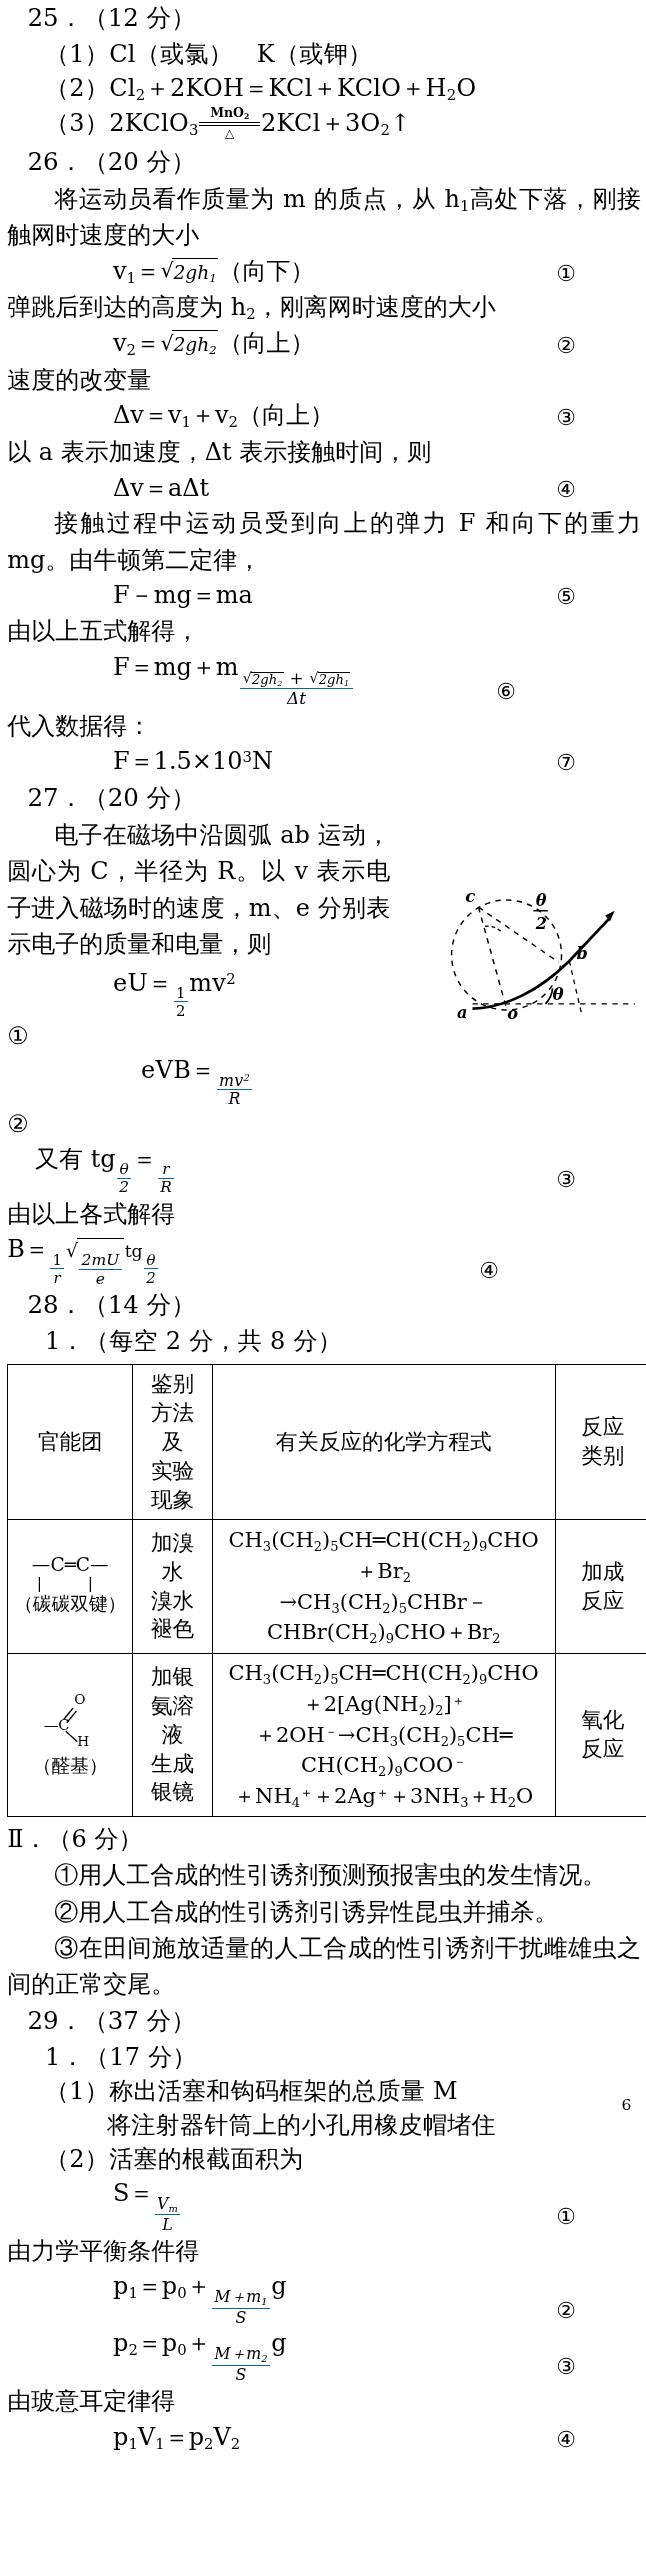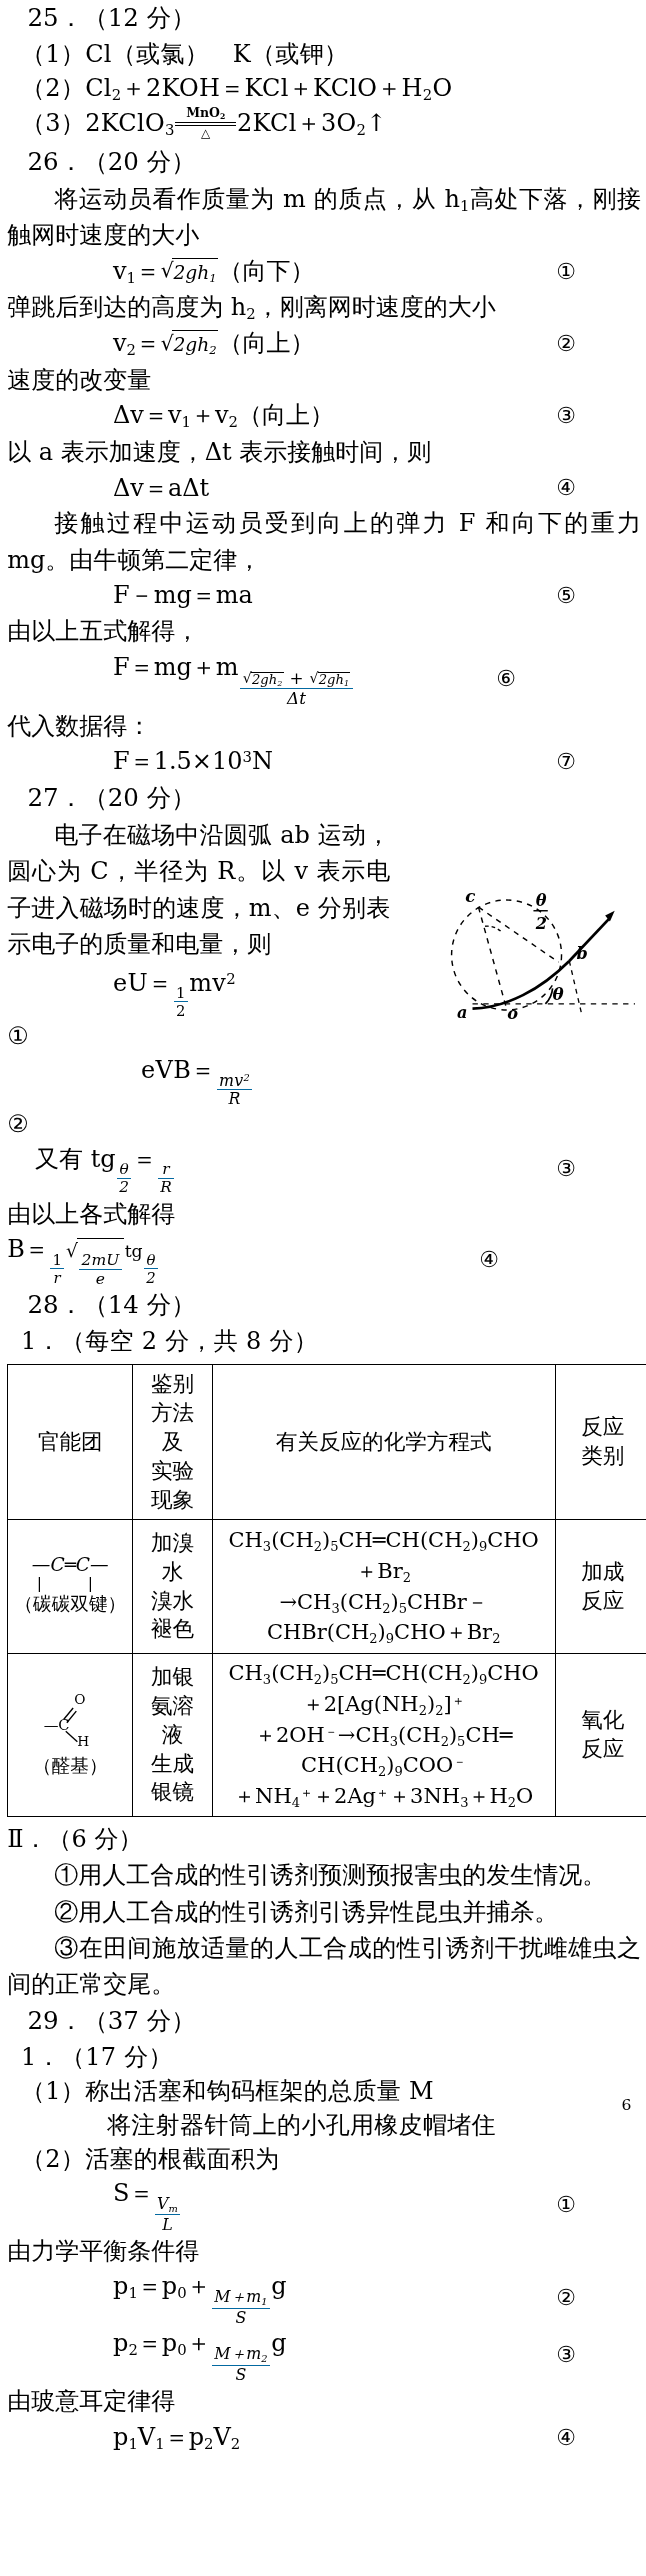--- a/index.html
+++ b/index.html
@@ -23,21 +23,21 @@
     box-sizing: border-box;
   }
   
   .line {
     font-size: 24px;
     line-height: 1.42;
     letter-spacing: 0.3px;
     white-space: nowrap;
     position: relative;
   }
-  .indent1 { padding-left: 21px; }
+  .indent1 { padding-left: 45px; }
   .indent3 { padding-left: 107px; }
   .flush    { padding-left: 7.2px; }
 
   .prob-head {
     font-size: 24.5px;
     line-height: 1.5;
     padding-left: 27.5px;
     white-space: nowrap;
   }
   .body-text {
@@ -45,21 +45,21 @@
     line-height: 1.52;
     padding-left: 7.2px;
     padding-right: 6px;
     text-align: justify;
   }
   .body-text.first { text-indent: 47px; }
 
   
   .eqrow {
     display: flex;
-    align-items: center;
+    align-items: flex-end;
     font-size: 24px;
     line-height: 1.45;
     padding-left: 113px;
     padding-right: 71px;
     white-space: nowrap;
   }
   .eqrow .eq { flex: 0 0 auto; }
   .eqrow .tagspace { flex: 1 1 auto; }
   .eqrow .tag { flex: 0 0 auto; font-size: 22px; }
 
@@ -146,21 +146,20 @@
   .eqcell { font-size: 21px; line-height: 1.46; white-space: nowrap; }
 
   
   .ccbond {
     font-size: 18.6px;
     line-height: 1.0;
     letter-spacing: 0;
     white-space: nowrap;
     display: block;
     margin-bottom: 1.2px;
-    font-style: italic;
   }
   .ccbond .tick { display: block; font-size: 15.6px; letter-spacing: 20.4px; padding-left: 9.6px; }
 
   
   .diagram {
     position: absolute;
     right: 6px;
     top: 871px;
     width: 239px;
     height: 150px;

